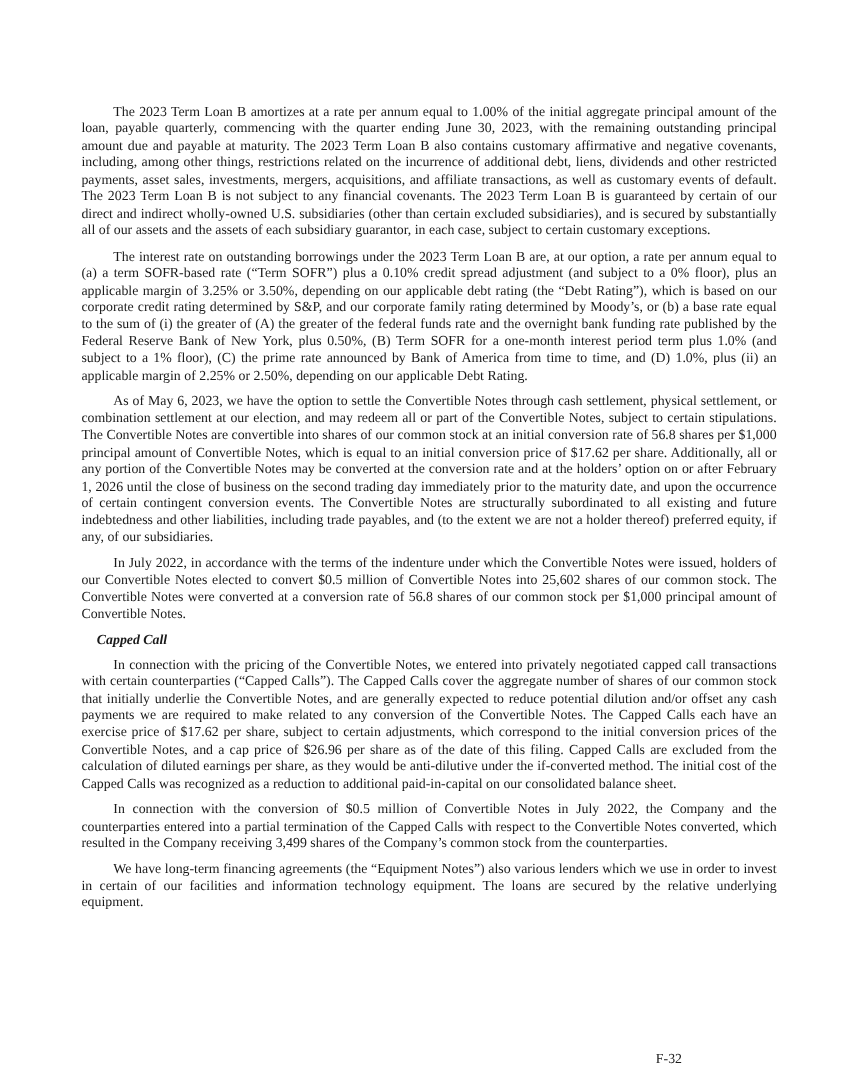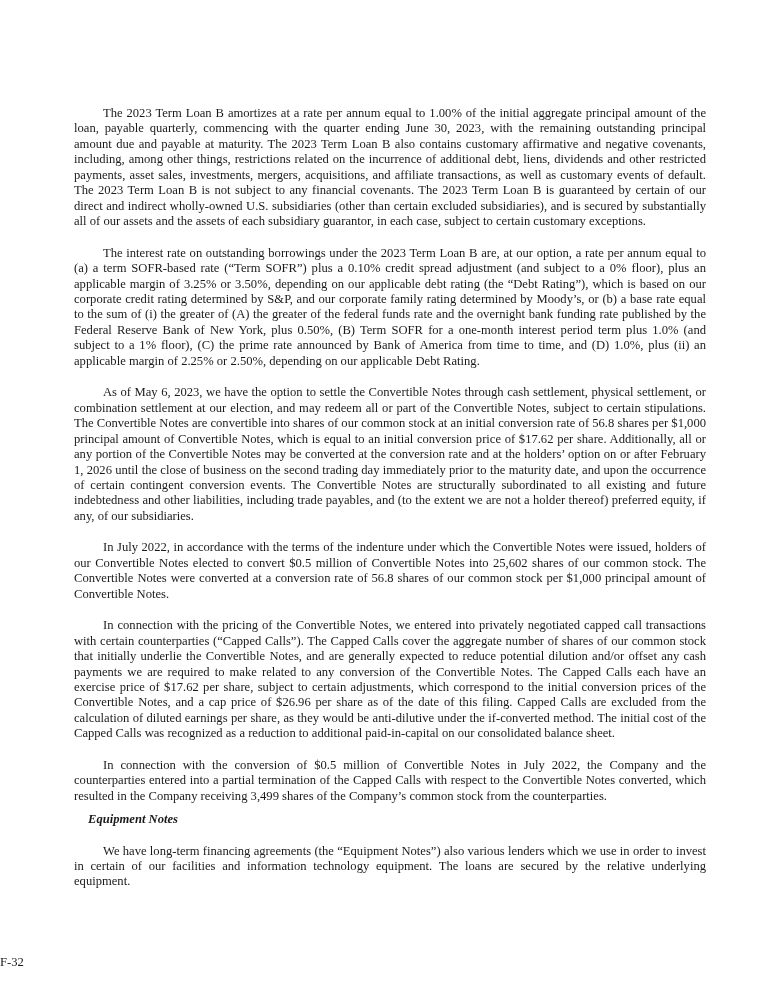--- a/index.html
+++ b/index.html
@@ -2,37 +2,37 @@
 <html><head>
 <meta charset="utf-8">
 <style>
   html, body { margin: 0; padding: 0; background: #ffffff; }
   body { width: 768px; height: 993px; position: relative; overflow: hidden; }
   .page {
     position: absolute; left: 74px; top: 90px; width: 632px;
     font-family: "Liberation Serif", serif; font-size: 12.6px; line-height: 15.45px;
     color: #1a1a1a; text-align: justify;
   }
-  .para { margin: 16px 0 8px 0; text-indent: 29px; }
+  .para { margin: 4px 0 8px 0; text-indent: 29px; }
   .heading { margin: 0 0 7px 14px; font-weight: bold; font-style: italic; }
   .footer {
-    position: absolute; left: 0; width: 620px; top: 955px; text-align: left;
+    position: absolute; left: 0; width: 620px; top: 955px; text-align: right;
     font-family: "Liberation Serif", serif; font-size: 12.6px; color: #1a1a1a;
   }
 </style>
 </head>
 <body>
 
 <div class="page">
   <p class="para">The 2023 Term Loan B amortizes at a rate per annum equal to 1.00% of the initial aggregate principal amount of the loan, payable quarterly, commencing with the quarter ending June 30, 2023, with the remaining outstanding principal amount due and payable at maturity. The 2023 Term Loan B also contains customary affirmative and negative covenants, including, among other things, restrictions related on the incurrence of additional debt, liens, dividends and other restricted payments, asset sales, investments, mergers, acquisitions, and affiliate transactions, as well as customary events of default. The 2023 Term Loan B is not subject to any financial covenants. The 2023 Term Loan B is guaranteed by certain of our direct and indirect wholly-owned U.S. subsidiaries (other than certain excluded subsidiaries), and is secured by substantially all of our assets and the assets of each subsidiary guarantor, in each case, subject to certain customary exceptions.</p>
   <p class="para">The interest rate on outstanding borrowings under the 2023 Term Loan B are, at our option, a rate per annum equal to (a) a term SOFR-based rate (“Term SOFR”) plus a 0.10% credit spread adjustment (and subject to a 0% floor), plus an applicable margin of 3.25% or 3.50%, depending on our applicable debt rating (the “Debt Rating”), which is based on our corporate credit rating determined by S&amp;P, and our corporate family rating determined by Moody’s, or (b) a base rate equal to the sum of (i) the greater of (A) the greater of the federal funds rate and the overnight bank funding rate published by the Federal Reserve Bank of New York, plus 0.50%, (B) Term SOFR for a one-month interest period term plus 1.0% (and subject to a 1% floor), (C) the prime rate announced by Bank of America from time to time, and (D) 1.0%, plus (ii) an applicable margin of 2.25% or 2.50%, depending on our applicable Debt Rating.</p>
 
   <p class="para">As of May 6, 2023, we have the option to settle the Convertible Notes through cash settlement, physical settlement, or combination settlement at our election, and may redeem all or part of the Convertible Notes, subject to certain stipulations. The Convertible Notes are convertible into shares of our common stock at an initial conversion rate of 56.8 shares per $1,000 principal amount of Convertible Notes, which is equal to an initial conversion price of $17.62 per share. Additionally, all or any portion of the Convertible Notes may be converted at the conversion rate and at the holders’ option on or after February 1, 2026 until the close of business on the second trading day immediately prior to the maturity date, and upon the occurrence of certain contingent conversion events. The Convertible Notes are structurally subordinated to all existing and future indebtedness and other liabilities, including trade payables, and (to the extent we are not a holder thereof) preferred equity, if any, of our subsidiaries.</p>
   <p class="para">In July 2022, in accordance with the terms of the indenture under which the Convertible Notes were issued, holders of our Convertible Notes elected to convert $0.5 million of Convertible Notes into 25,602 shares of our common stock. The Convertible Notes were converted at a conversion rate of 56.8 shares of our common stock per $1,000 principal amount of Convertible Notes.</p>
 
+  <p class="heading">Capped Call</p>
   <p class="para">In connection with the pricing of the Convertible Notes, we entered into privately negotiated capped call transactions with certain counterparties (“Capped Calls”). The Capped Calls cover the aggregate number of shares of our common stock that initially underlie the Convertible Notes, and are generally expected to reduce potential dilution and/or offset any cash payments we are required to make related to any conversion of the Convertible Notes. The Capped Calls each have an exercise price of $17.62 per share, subject to certain adjustments, which correspond to the initial conversion prices of the Convertible Notes, and a cap price of $26.96 per share as of the date of this filing. Capped Calls are excluded from the calculation of diluted earnings per share, as they would be anti-dilutive under the if-converted method. The initial cost of the Capped Calls was recognized as a reduction to additional paid-in-capital on our consolidated balance sheet.</p>
   <p class="para">In connection with the conversion of $0.5 million of Convertible Notes in July 2022, the Company and the counterparties entered into a partial termination of the Capped Calls with respect to the Convertible Notes converted, which resulted in the Company receiving 3,499 shares of the Company’s common stock from the counterparties.</p>
 
-  <p class="heading">Equipment Notes</p>
   <p class="para">We have long-term financing agreements (the “Equipment Notes”) also various lenders which we use in order to invest in certain of our facilities and information technology equipment. The loans are secured by the relative underlying equipment.</p>
 </div>
 
 <div class="footer">F-32</div>
 
 </body></html>

